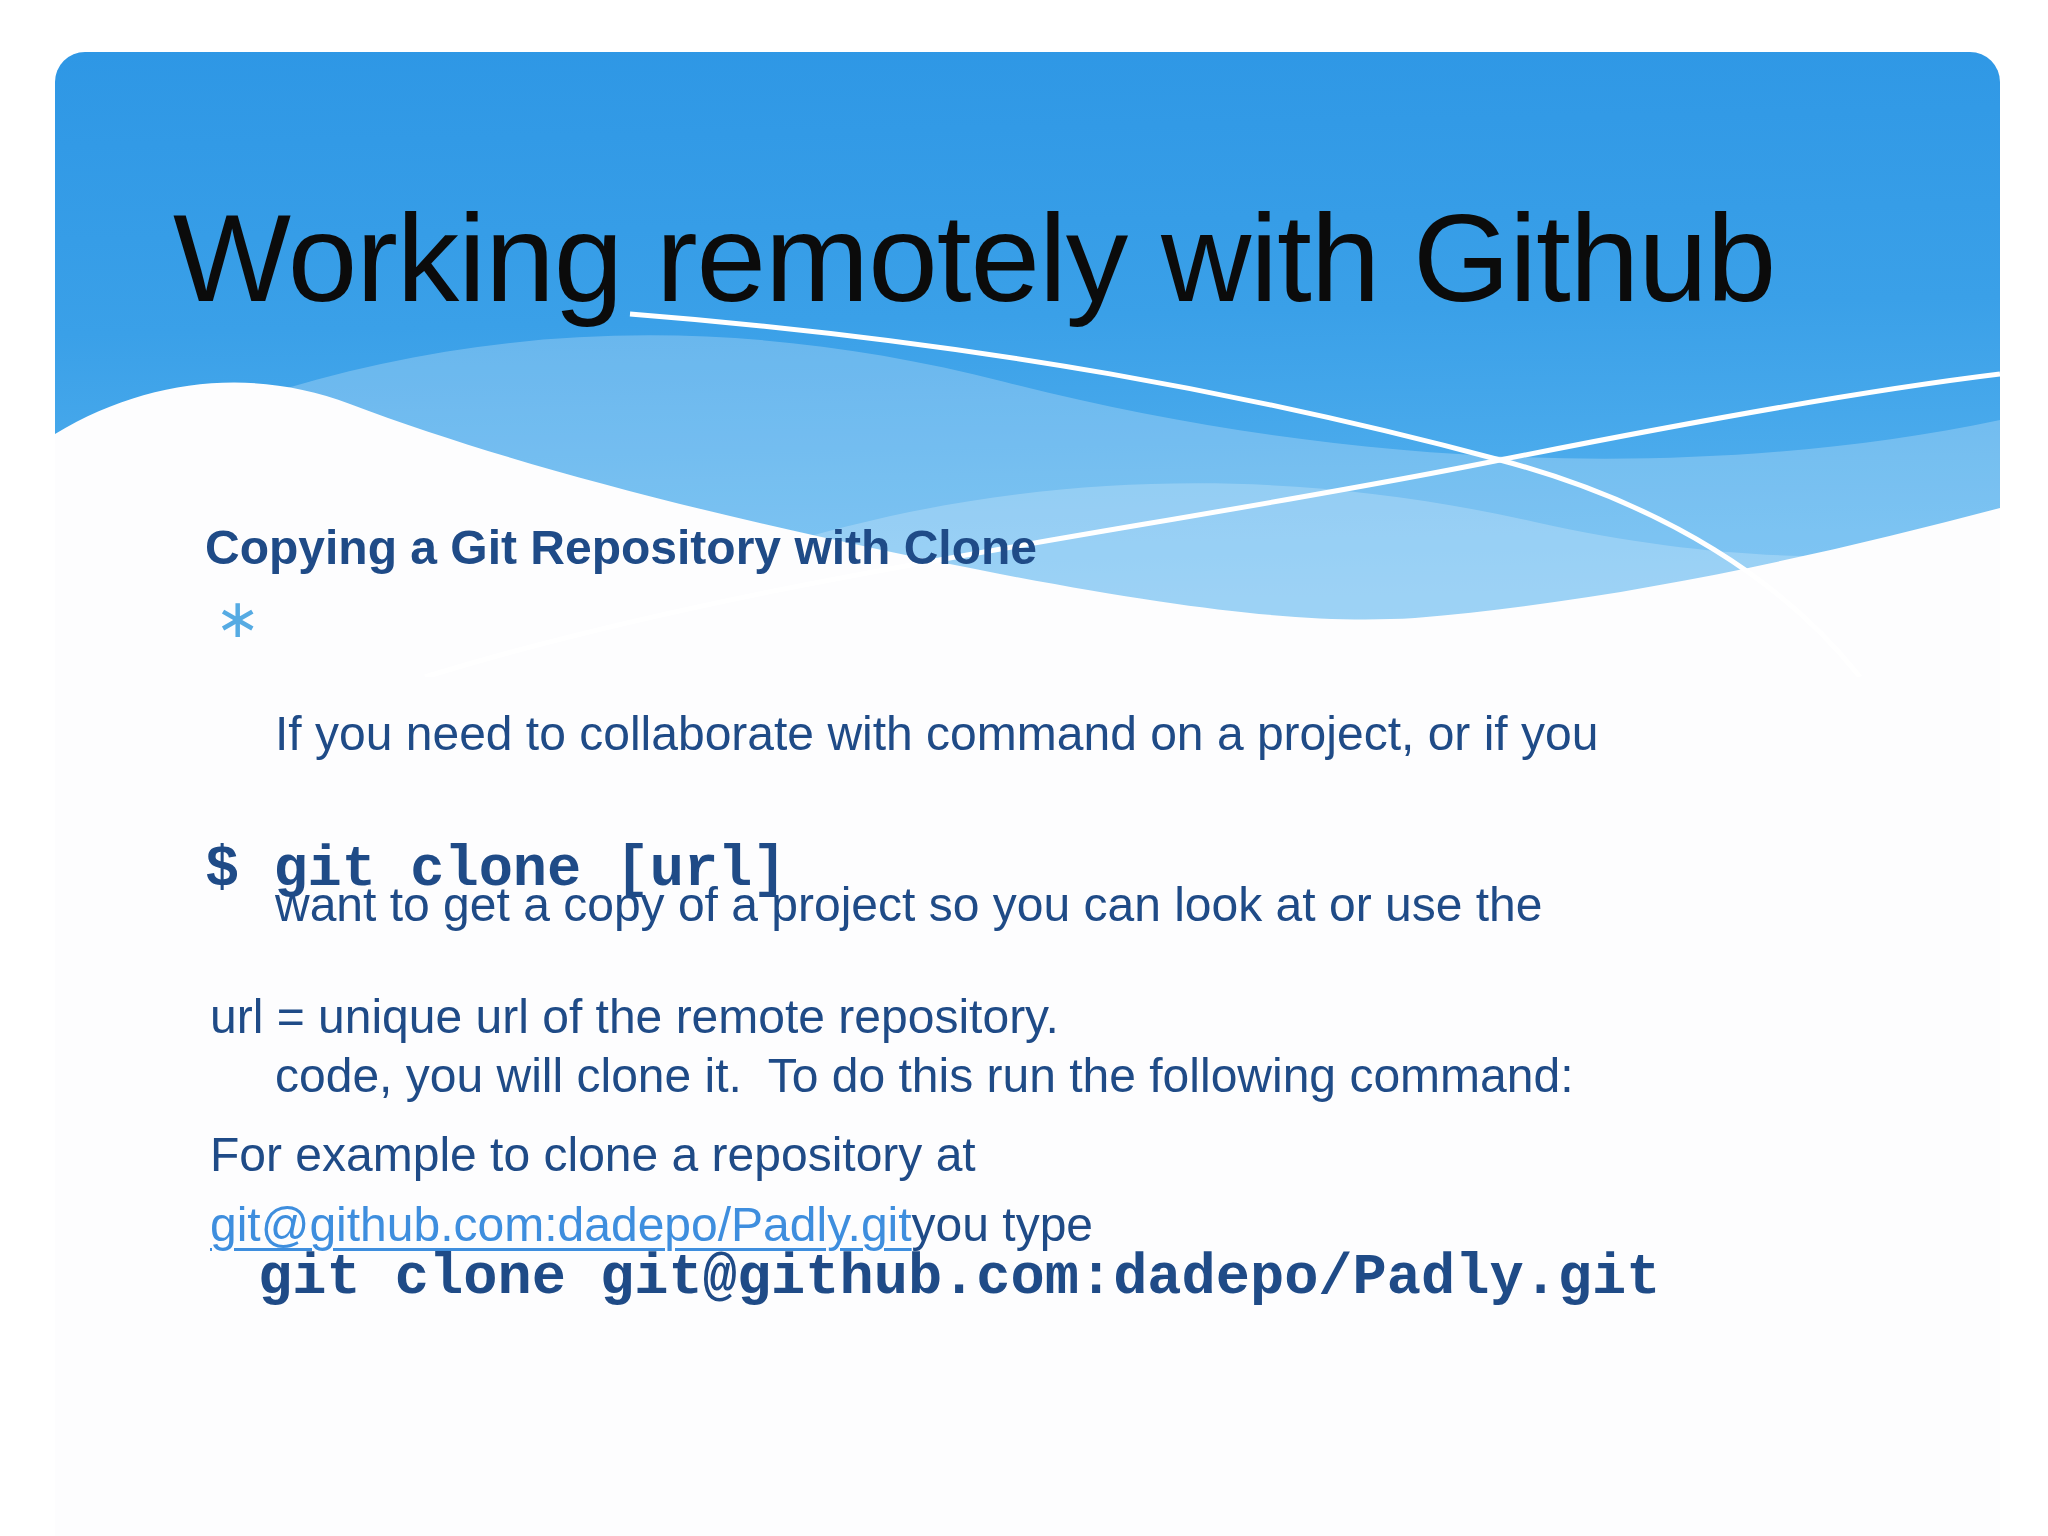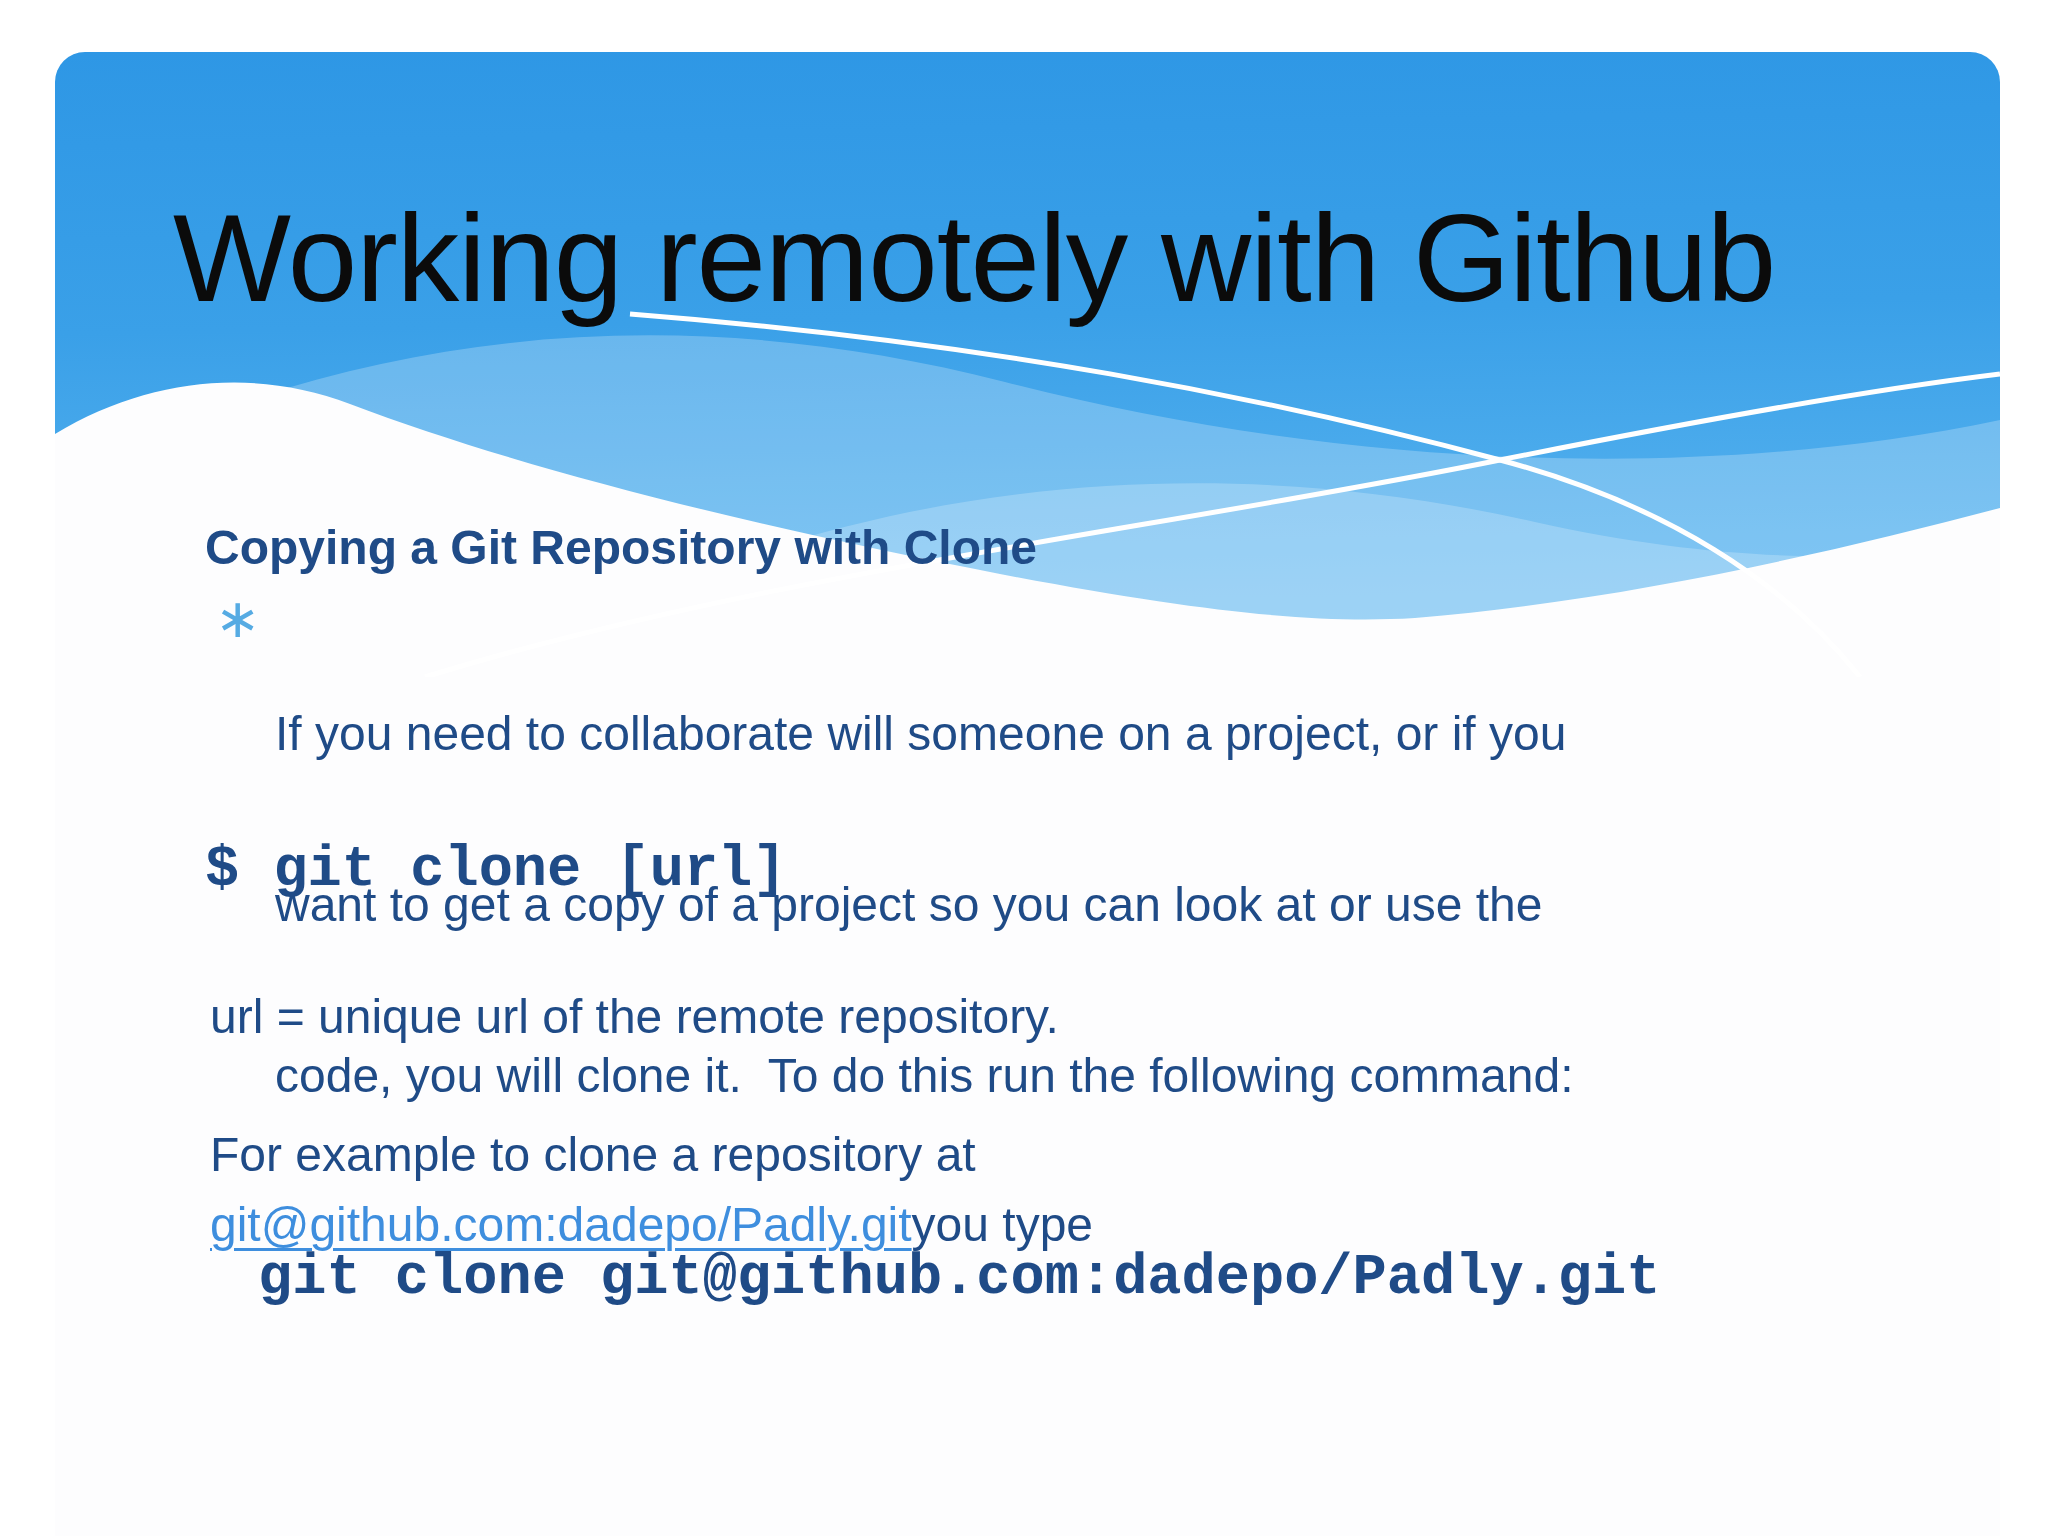--- a/index.html
+++ b/index.html
@@ -50,21 +50,21 @@
         <path d="M 575 262 C 930 290 1210 345 1445 408 C 1610 452 1730 530 1805 625" fill="none" stroke="#ffffff" stroke-width="5"></path>
       </svg>
     </div>
 
     <div class="title">Working remotely with Github</div>
 
     <div class="body-txt heading">Copying a Git Repository with Clone</div>
 
     <div class="bullet-marker">∗</div>
     <div class="body-txt bullet-text">
-      <div>If you need to collaborate will someone on a project, or if you</div>
+      <div>If you need to collaborate with command on a project, or if you</div>
       <div>want to get a copy of a project so you can look at or use the</div>
       <div>code, you will clone it.  To do this run the following command:</div>
     </div>
 
     <div class="body-txt mono cmd1">$ git clone [url]</div>
 
     <div class="body-txt urlnote">url = unique url of the remote repository.</div>
 
     <div class="body-txt example1">For example to clone a repository at</div>
 

